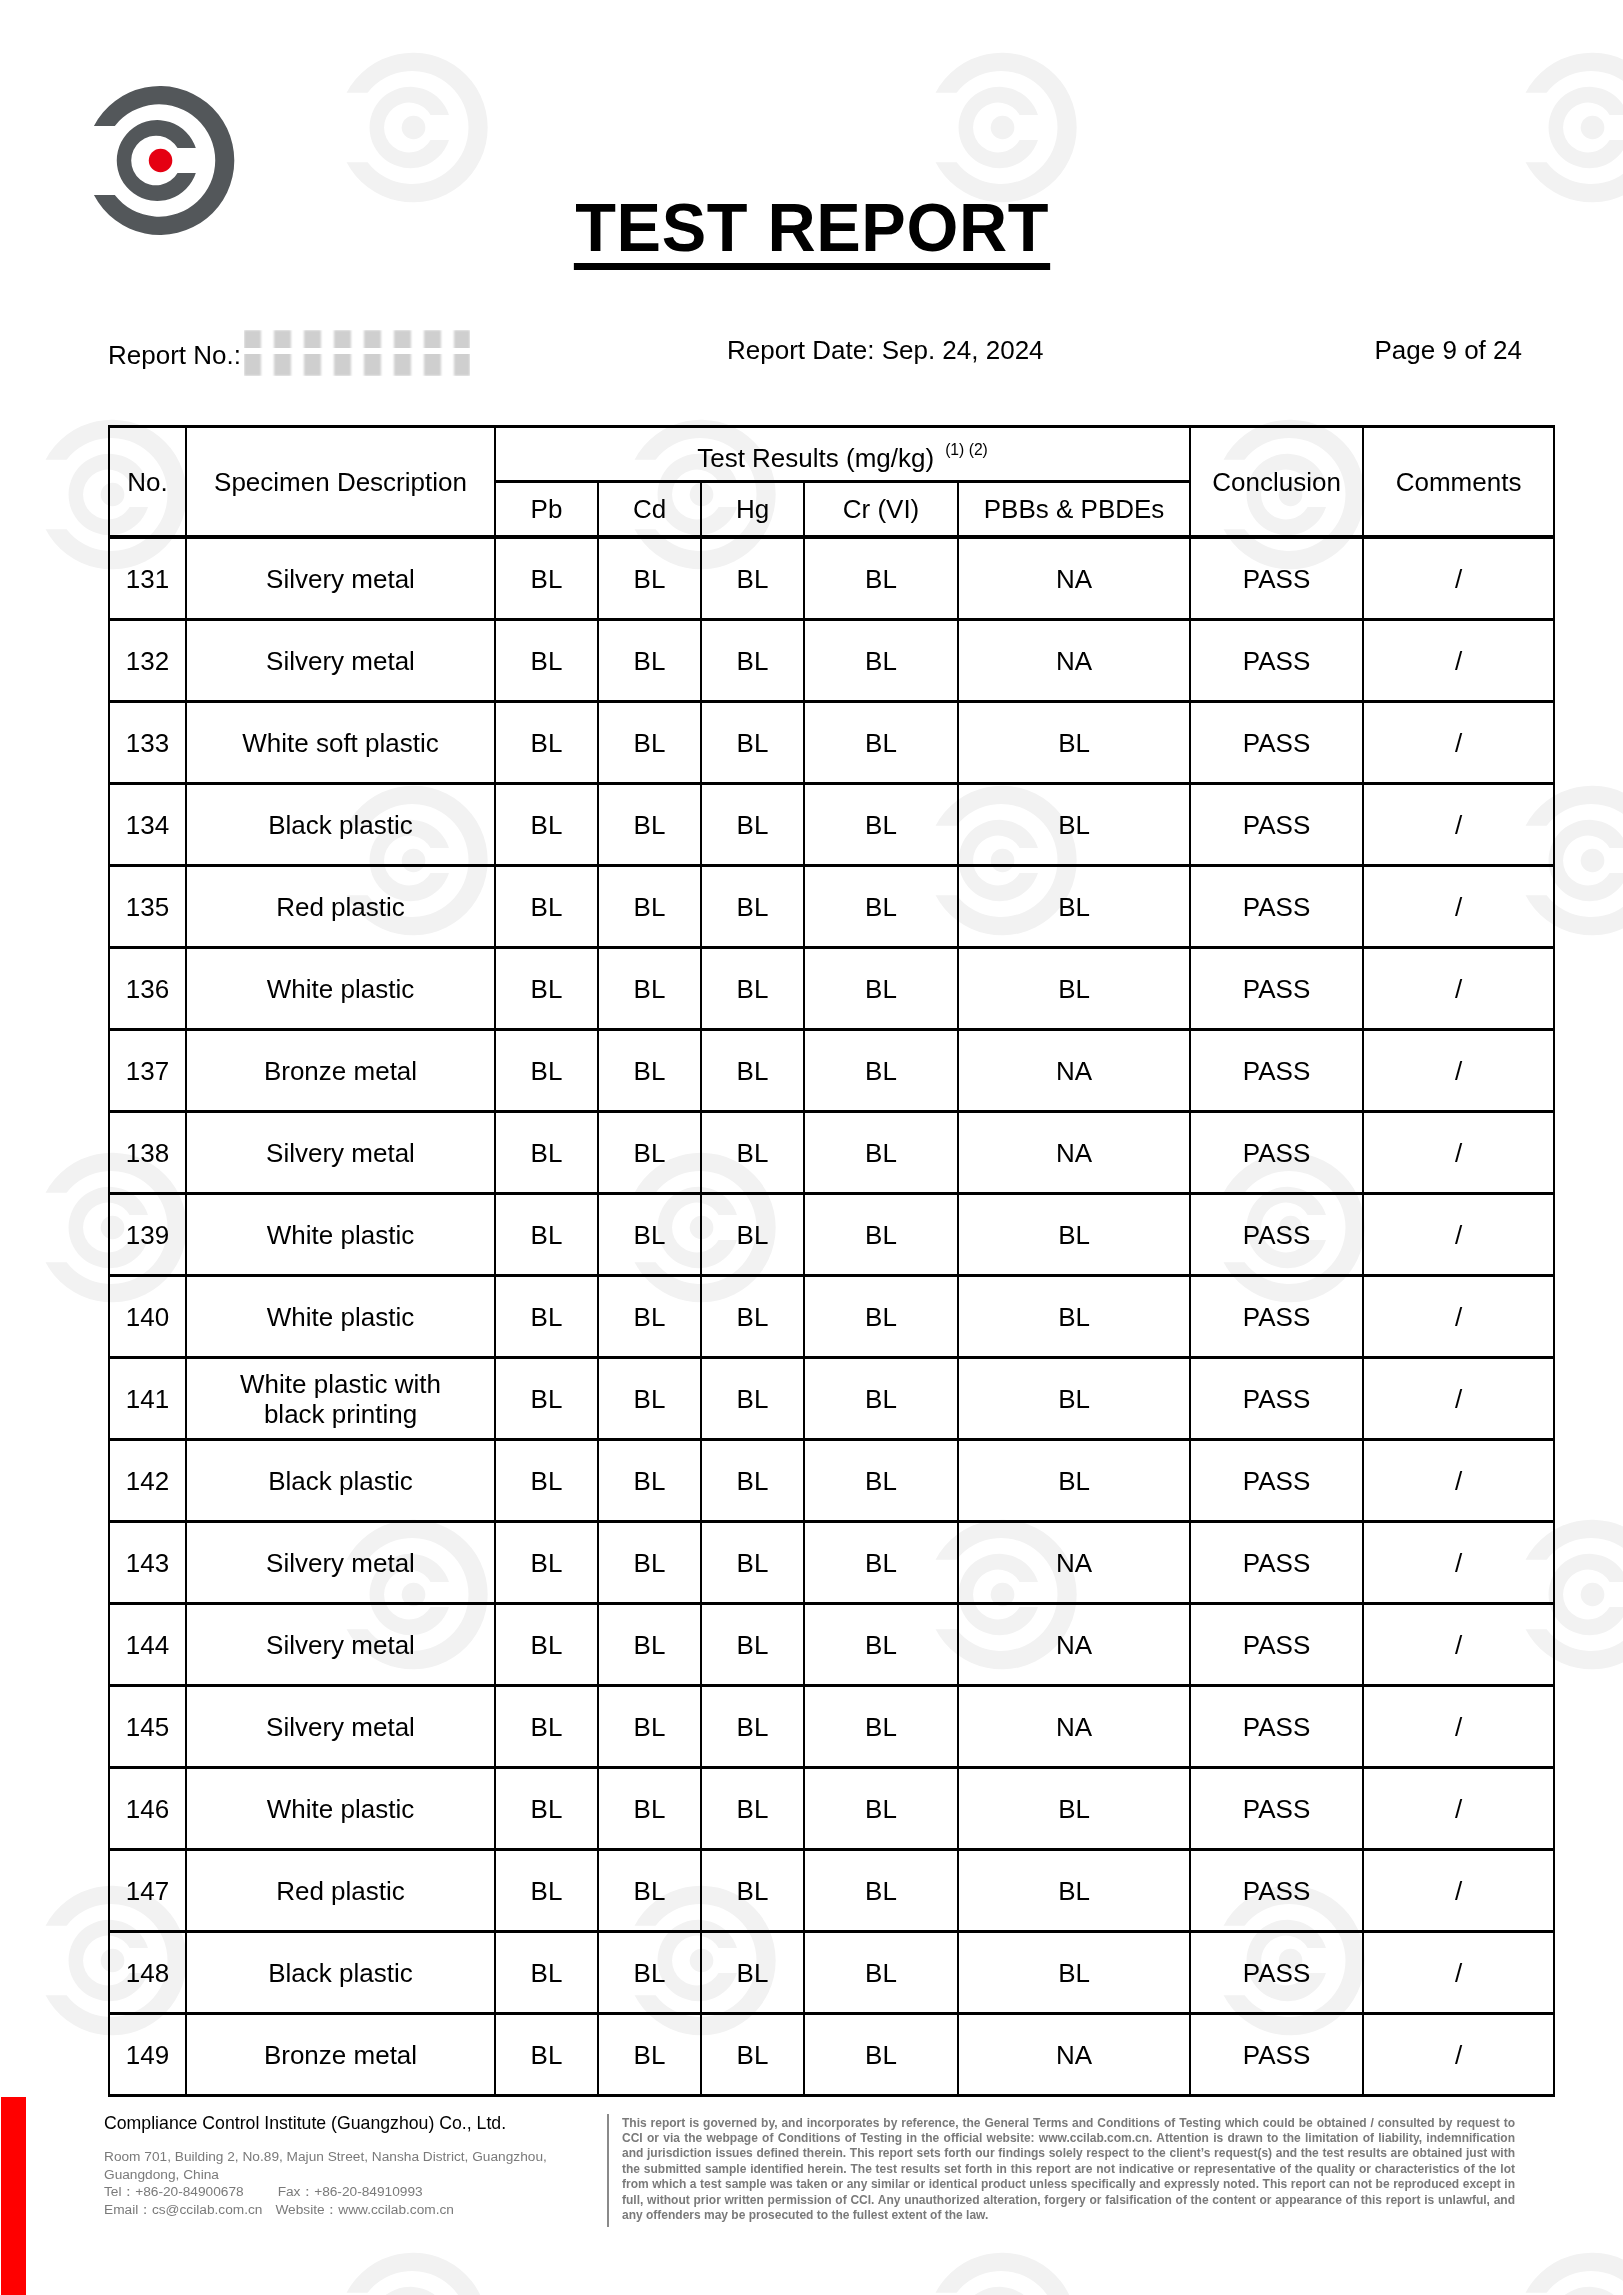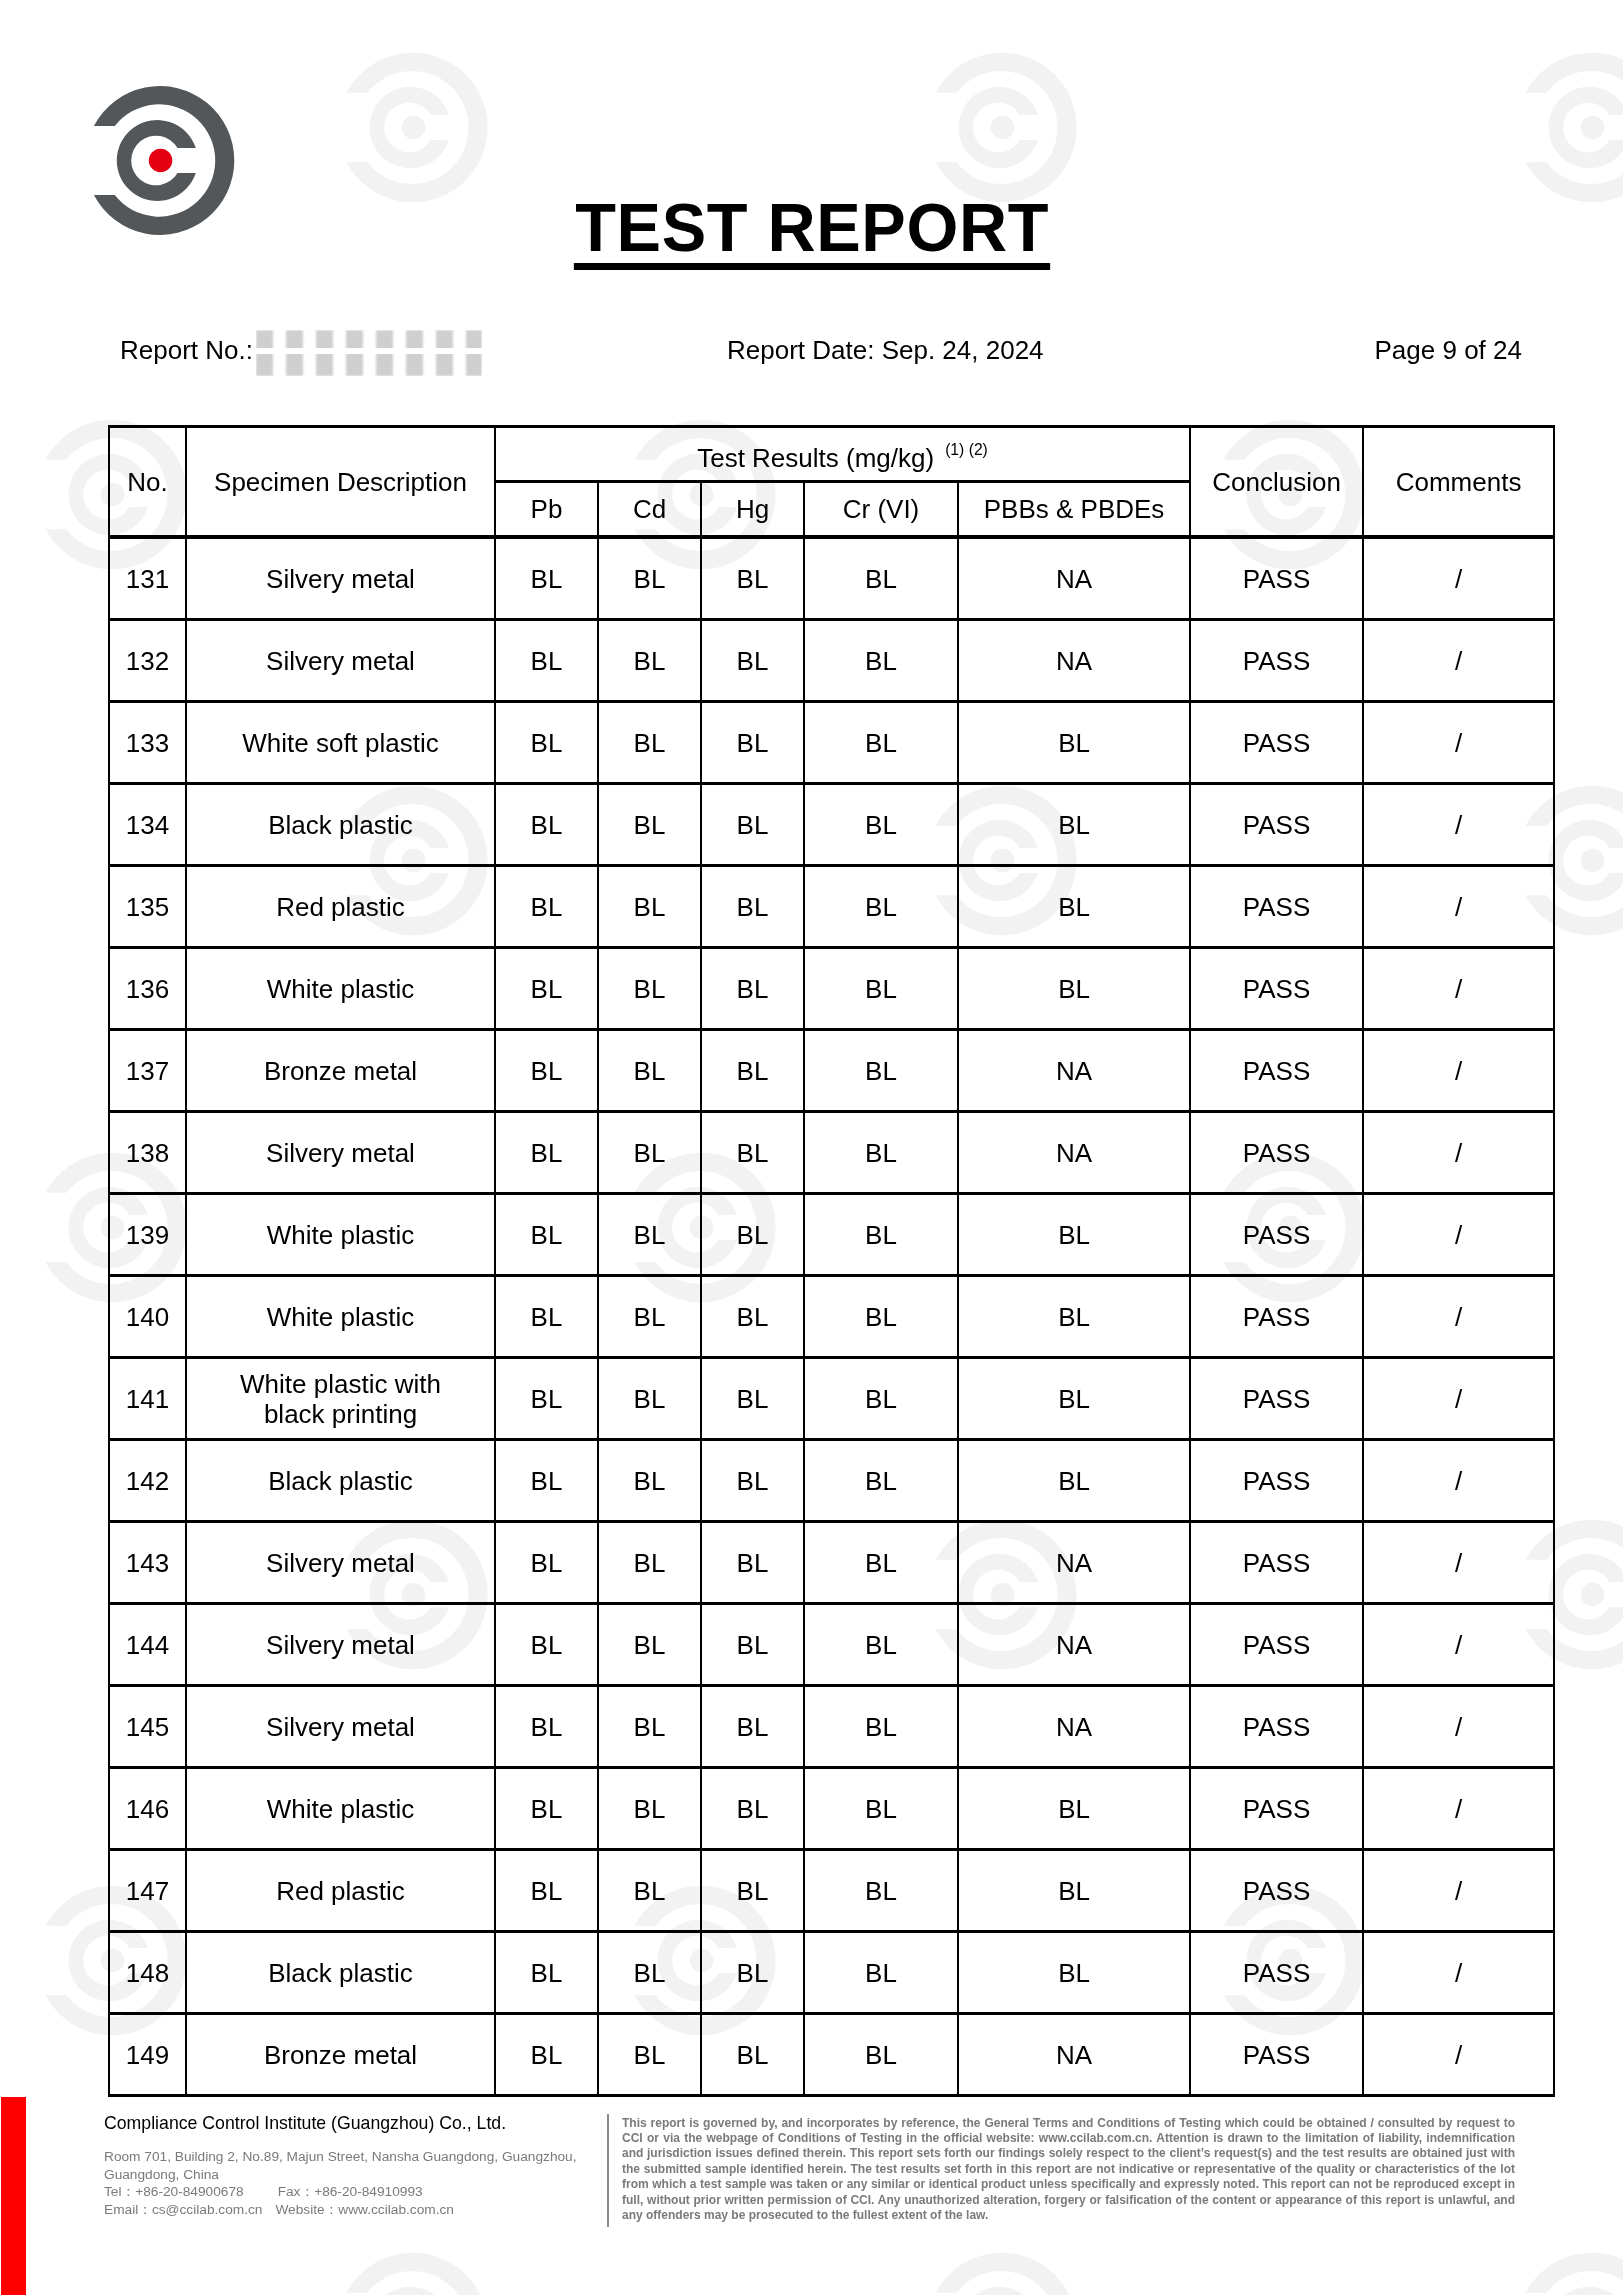--- a/index.html
+++ b/index.html
@@ -15,21 +15,21 @@
   }
   .title span {
     font-size: 68px; font-weight: bold; letter-spacing: 0.7px;
     border-bottom: 7.9px solid #000; padding: 0 1.3px; line-height: 72px; display: inline-block;
     transform: scaleX(0.98);
   }
   .meta {
     position: absolute; top: 335px; left: 108px; right: 102px; height: 34px; z-index: 2;
     font-size: 26px;
   }
-  .meta .report-no { position: absolute; left: 12px; top: 0; display: flex; }
+  .meta .report-no { position: absolute; left: 0; top: 0; display: flex; align-items: center; }
   .meta .redacted {
     display: inline-block; width: 226px; height: 46px; margin-left: 2.6px; margin-top: -5.2px;
     background:
       repeating-linear-gradient(90deg, #cfcfcf 0 17px, #ffffff 17px 30px);
     -webkit-mask: linear-gradient(#000 0 40%, transparent 40% 52%, #000 52% 100%);
             mask: linear-gradient(#000 0 40%, transparent 40% 52%, #000 52% 100%);
     filter: blur(1.3px);
   }
   .meta .report-date { position: absolute; left: 619px; top: 0; }
   .meta .page-info { position: absolute; right: 0; top: 0; }
@@ -432,21 +432,21 @@
         <td>NA</td>
         <td>PASS</td>
         <td>/</td>
       </tr>
     </tbody>
 </table>
 
 <div class="footer">
   <div class="company">Compliance Control Institute (Guangzhou) Co., Ltd.</div>
   <div class="address">
-    <div>Room 701, Building 2, No.89, Majun Street, Nansha Guangdong, Guangzhou,</div>
+    <div>Room 701, Building 2, No.89, Majun Street, Nansha District, Guangzhou,</div>
     <div>Guangdong, China</div>
     <div><span>Tel：+86-20-84900678</span><span class="gap"></span><span>Fax：+86-20-84910993</span></div>
     <div><span>Email：cs@ccilab.com.cn</span><span class="gap" style="width:13px"></span><span>Website：www.ccilab.com.cn</span></div>
   </div>
   <div class="divider"></div>
   <div class="disclaimer">This report is governed by, and incorporates by reference, the General Terms and Conditions of Testing which could be obtained / consulted by request to CCI or via the webpage of Conditions of Testing in the official website: www.ccilab.com.cn. Attention is drawn to the limitation of liability, indemnification and jurisdiction issues defined therein. This report sets forth our findings solely respect to the client’s request(s) and the test results are obtained just with the submitted sample identified herein. The test results set forth in this report are not indicative or representative of the quality or characteristics of the lot from which a test sample was taken or any similar or identical product unless specifically and expressly noted. This report can not be reproduced except in full, without prior written permission of CCI. Any unauthorized alteration, forgery or falsification of the content or appearance of this report is unlawful, and any offenders may be prosecuted to the fullest extent of the law.</div>
 </div>
 
 <div class="red-bar"></div>
 

